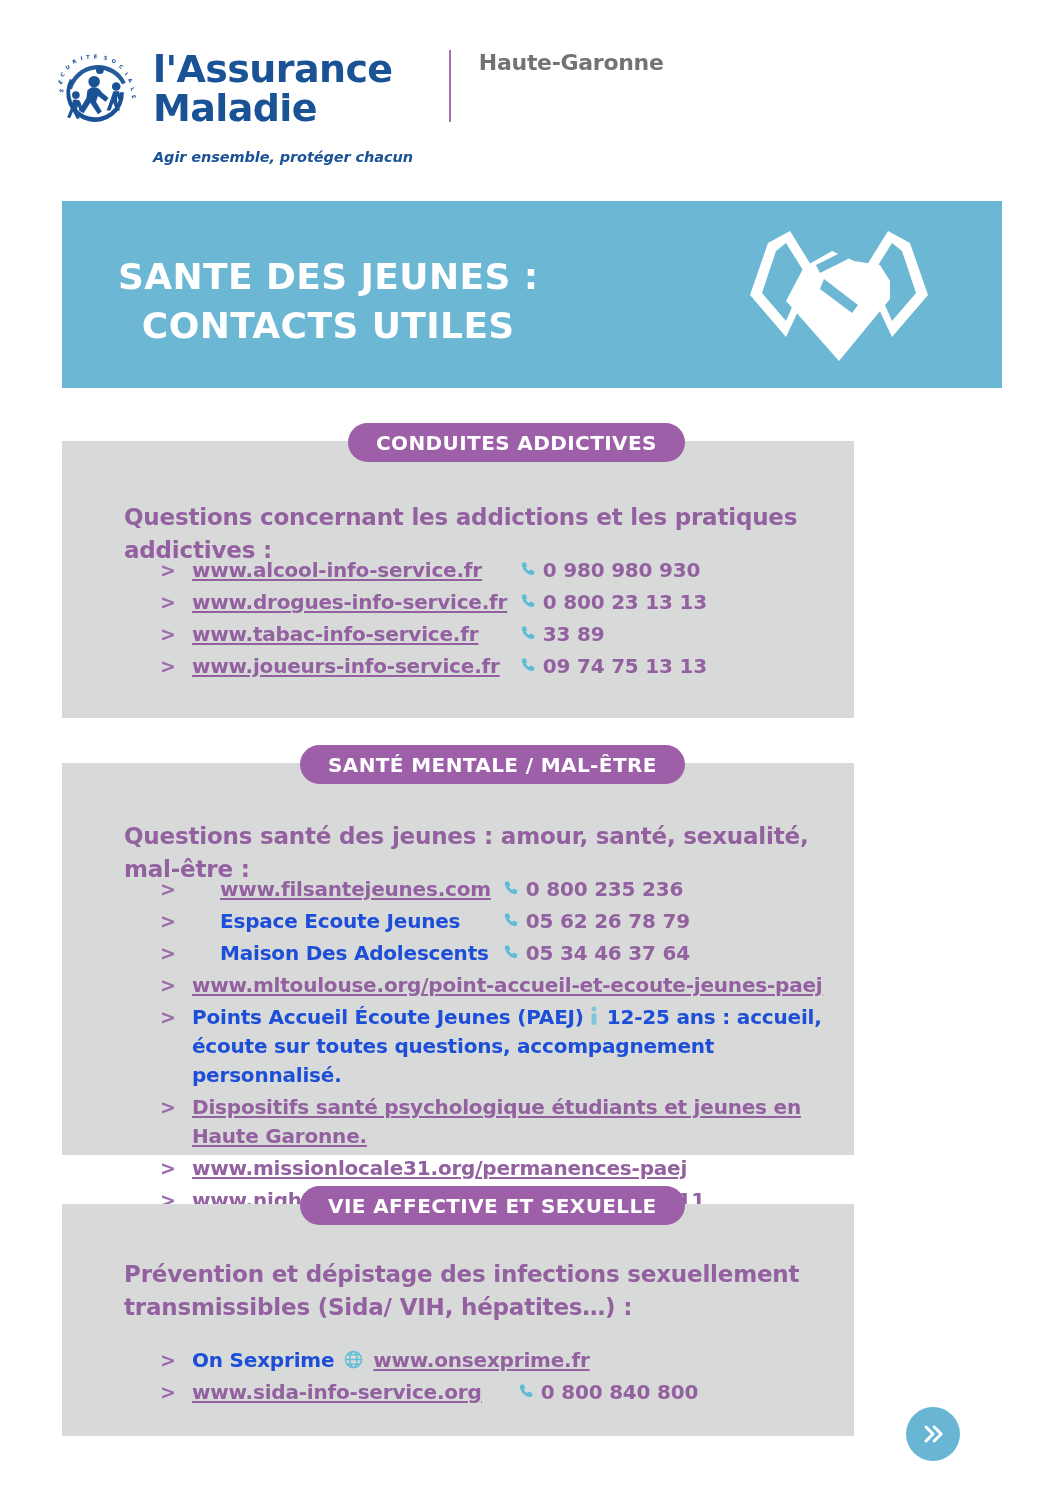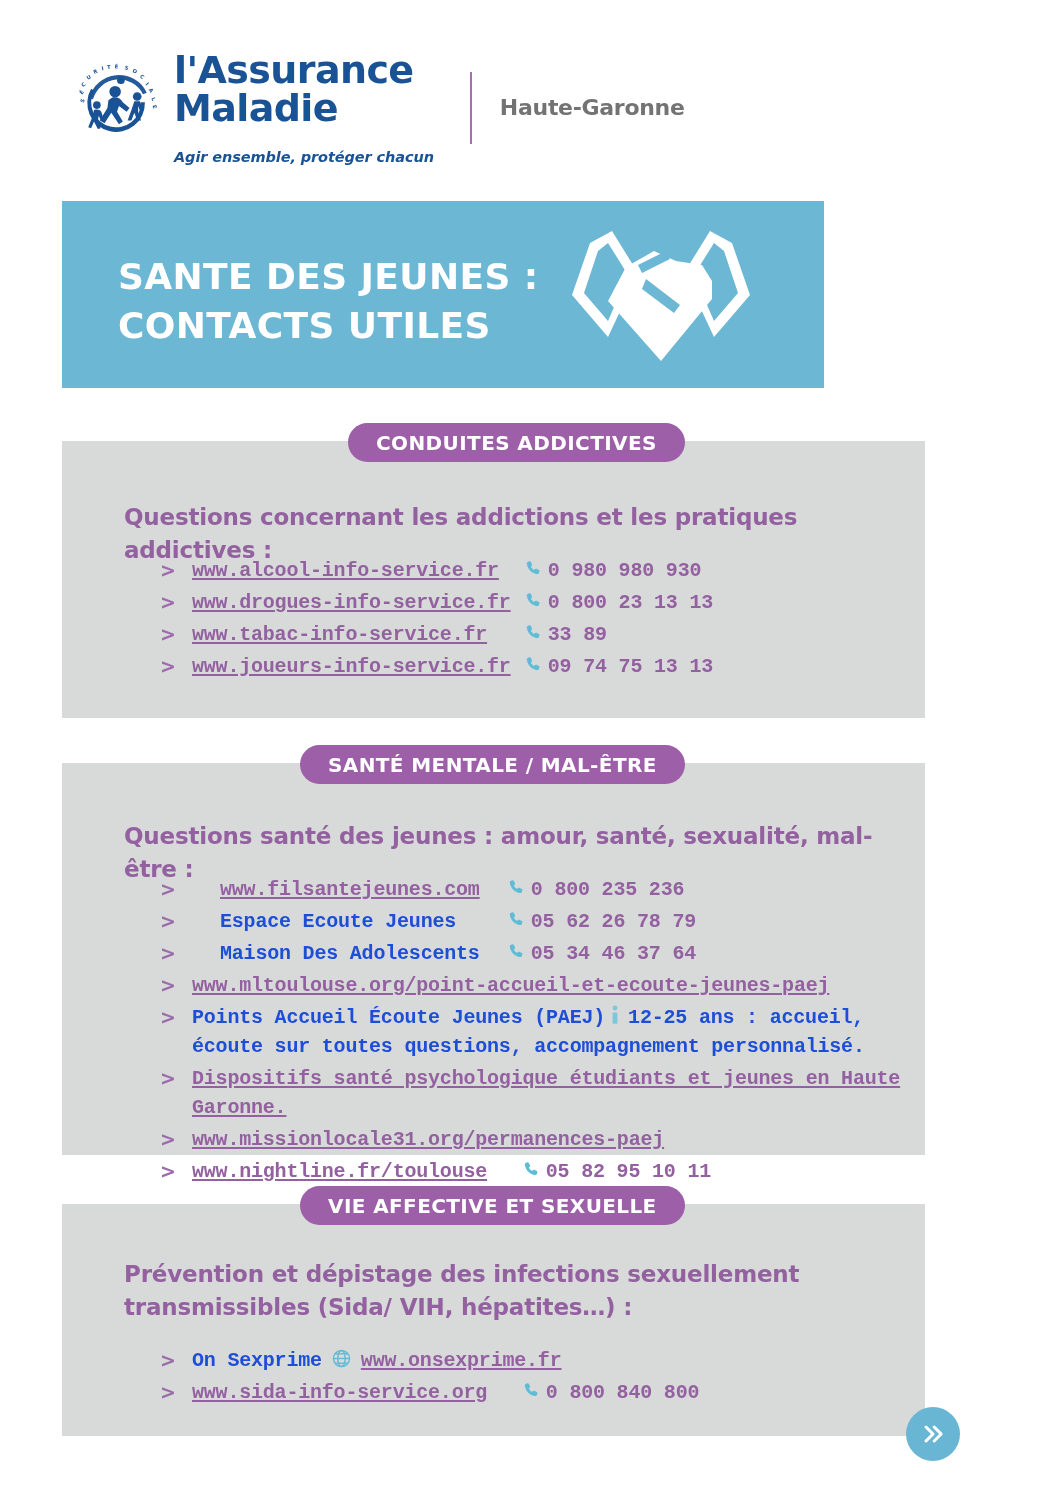--- a/index.html
+++ b/index.html
@@ -13,24 +13,24 @@
     position: relative;
     width: 1058px;
     height: 1497px;
     background: #ffffff;
     overflow: hidden;
   }
 
   
   .brand-bar {
     position: absolute;
-    left: 70px;
+    left: 49px;
     top: 50px;
     display: flex;
-    align-items: center;
+    align-items: flex-start;
     height: 115px;
   }
   .logo-mark {
     width: 96px;
     height: 96px;
     flex: 0 0 96px;
     position: relative;
   }
   .logo-text {
     margin-left: 8px;
@@ -66,23 +66,24 @@
     font-size: 22px;
     color: #737373;
     letter-spacing: -0.3px;
   }
 
   
   .banner {
     position: absolute;
     left: 62px;
     top: 201px;
-    width: 762px;
+    width: 940px;
     height: 187px;
     background: #6bb7d4;
+    text-align: center;
   }
   .banner-title {
     position: absolute;
     left: 56px;
     top: 52px;
     color: #ffffff;
     font-family: "DejaVu Sans", sans-serif;
     font-weight: 700;
     font-size: 36px;
     line-height: 1.35;
@@ -94,21 +95,21 @@
     right: 48px;
     top: 20px;
     width: 230px;
     height: 150px;
   }
 
   
   .section {
     position: absolute;
     left: 62px;
-    width: 863px;
+    width: 792px;
     background: #d8d9d9;
   }
   .pill {
     position: absolute;
     top: -18px;
     height: 39px;
     border-radius: 20px;
     background: #9c5fa8;
     color: #ffffff;
     font-family: "DejaVu Sans", sans-serif;
@@ -141,21 +142,21 @@
     line-height: 1.45;
     letter-spacing: -0.2px;
   }
   .chev {
     flex: 0 0 32px;
     color: #9c6bab;
     font-weight: 700;
     font-size: 19px;
     line-height: 1.48;
   }
-  .li-body { flex: 1 1 auto; font-family: Liberation Mono, monospace; }
+  .li-body { flex: 1 1 auto; }
   .lnk {
     text-decoration: underline;
     text-underline-offset: 2px;
     color: #9360a0;
   }
   .plain { color: #1d4ed8; }
   .tel {
     color: #9360a0;
     white-space: nowrap;
   }

